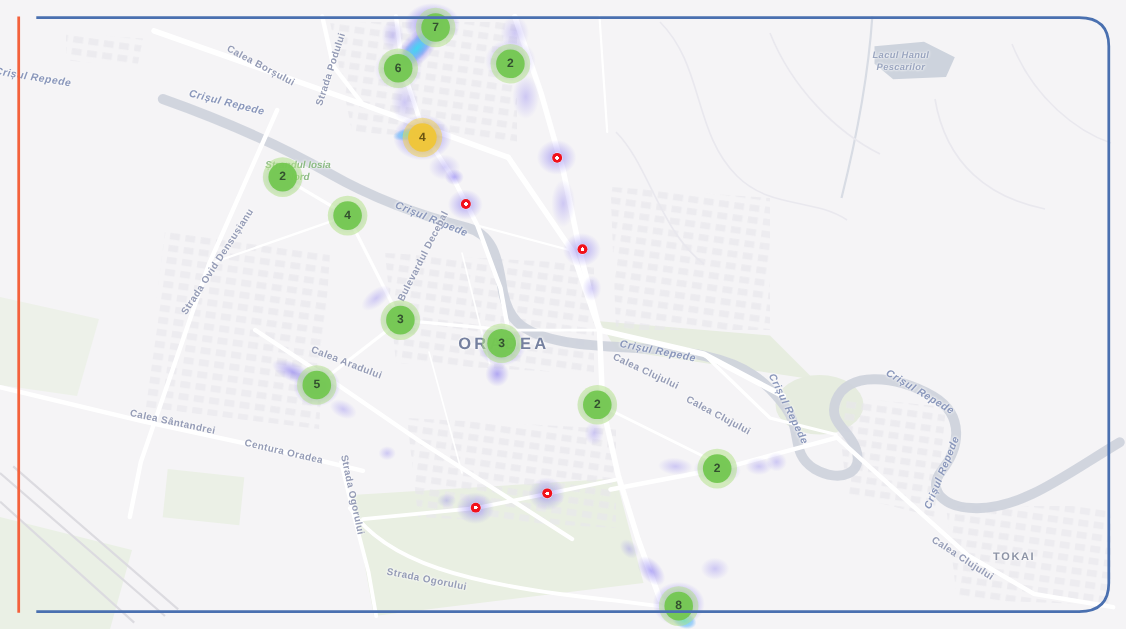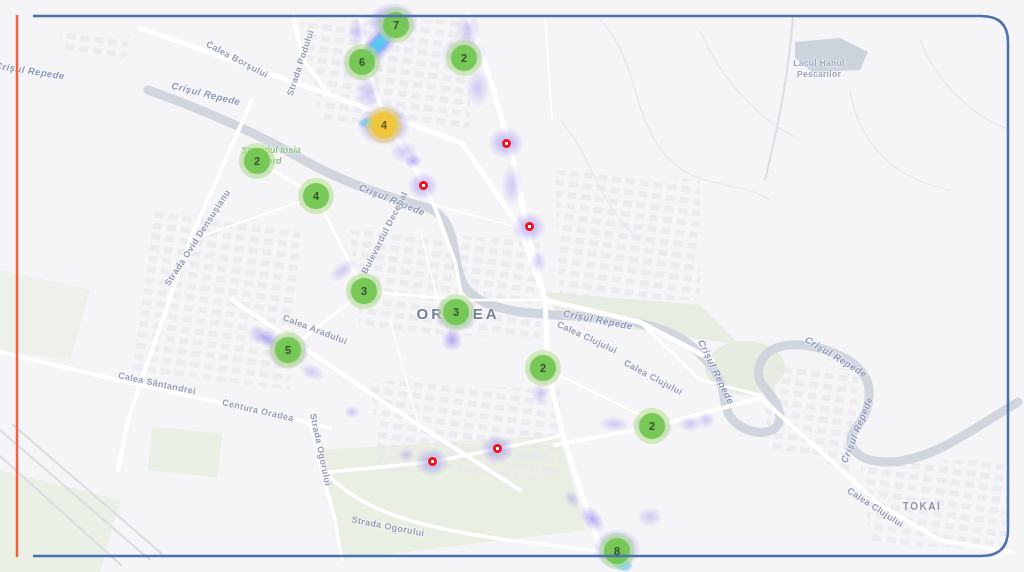--- a/index.html
+++ b/index.html
@@ -186,21 +186,21 @@
       <div class="lbl water" style="left: 716px; top: 372px; transform: translate(-50%, -50%) rotate(64deg);">Crișul Repede</div>
       <div class="lbl water" style="left: 836px; top: 357px; transform: translate(-50%, -50%) rotate(31deg);">Crișul Repede</div>
       <div class="lbl water" style="left: 857px; top: 430px; transform: translate(-50%, -50%) rotate(-68deg);">Crișul Repede</div>
       <div class="lbl street" style="left: 315px; top: 330px; transform: translate(-50%, -50%) rotate(21deg);">Calea Aradului</div>
       <div class="lbl street" style="left: 157px; top: 384px; transform: translate(-50%, -50%) rotate(12deg);">Calea Sântandrei</div>
       <div class="lbl street" style="left: 258px; top: 411px; transform: translate(-50%, -50%) rotate(13deg);">Centura Oradea</div>
       <div class="lbl street" style="left: 320px; top: 450px; transform: translate(-50%, -50%) rotate(78deg);">Strada Ogorului</div>
       <div class="lbl street" style="left: 388px; top: 527px; transform: translate(-50%, -50%) rotate(11deg);">Strada Ogorului</div>
       <div class="lbl street" style="left: 875px; top: 508px; transform: translate(-50%, -50%) rotate(33deg);">Calea Clujului</div>
       <div class="lbl poi" style="left: 922px; top: 507px; transform: translate(-50%, -50%) rotate(0deg);">TOKAI</div>
-      <div class="lbl lake" style="left: 819px; top: 69px; transform: translate(-50%, -50%) rotate(0deg);">Lacul Hanul
+      <div class="lbl lake" style="left: 819px; top: 55px; transform: translate(-50%, -50%) rotate(0deg); font-style: italic;">Lacul Hanul
 Pescarilor</div>
     </div>
   <div id="incidents" class="layer">
       <div class="incident" style="left: 506px; top: 143px;"></div>
       <div class="incident" style="left: 423px; top: 185px;"></div>
       <div class="incident" style="left: 529px; top: 226px;"></div>
       <div class="incident" style="left: 497px; top: 448px;"></div>
       <div class="incident" style="left: 432px; top: 461px;"></div>
     </div>
   <div id="markers" class="layer">

